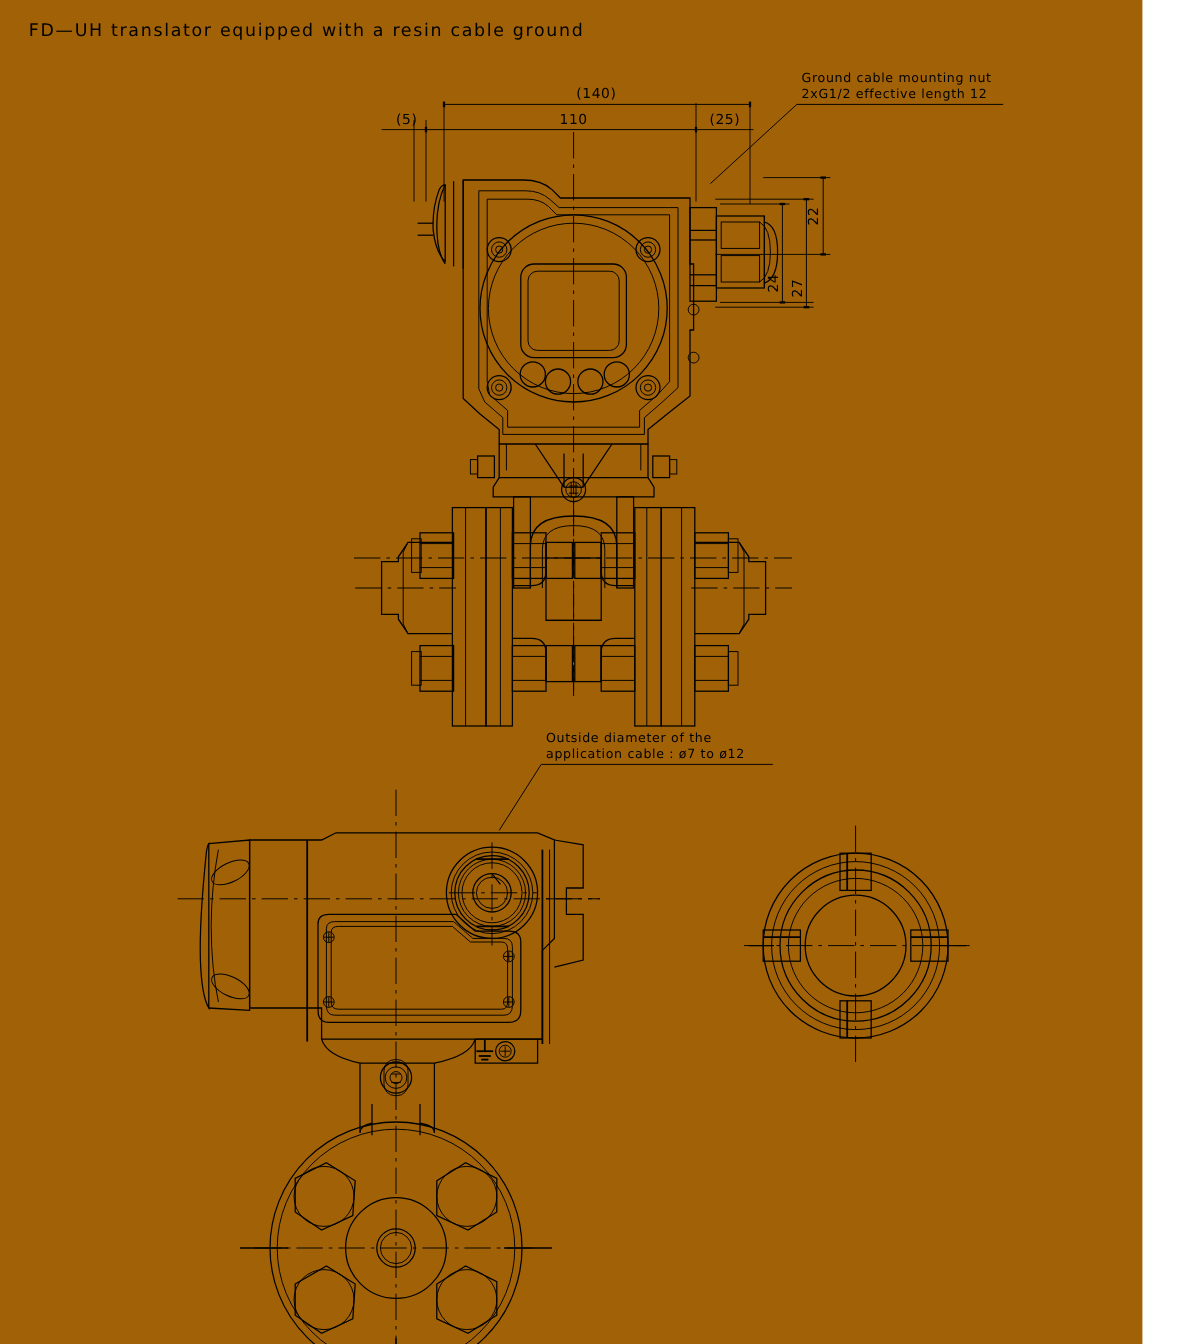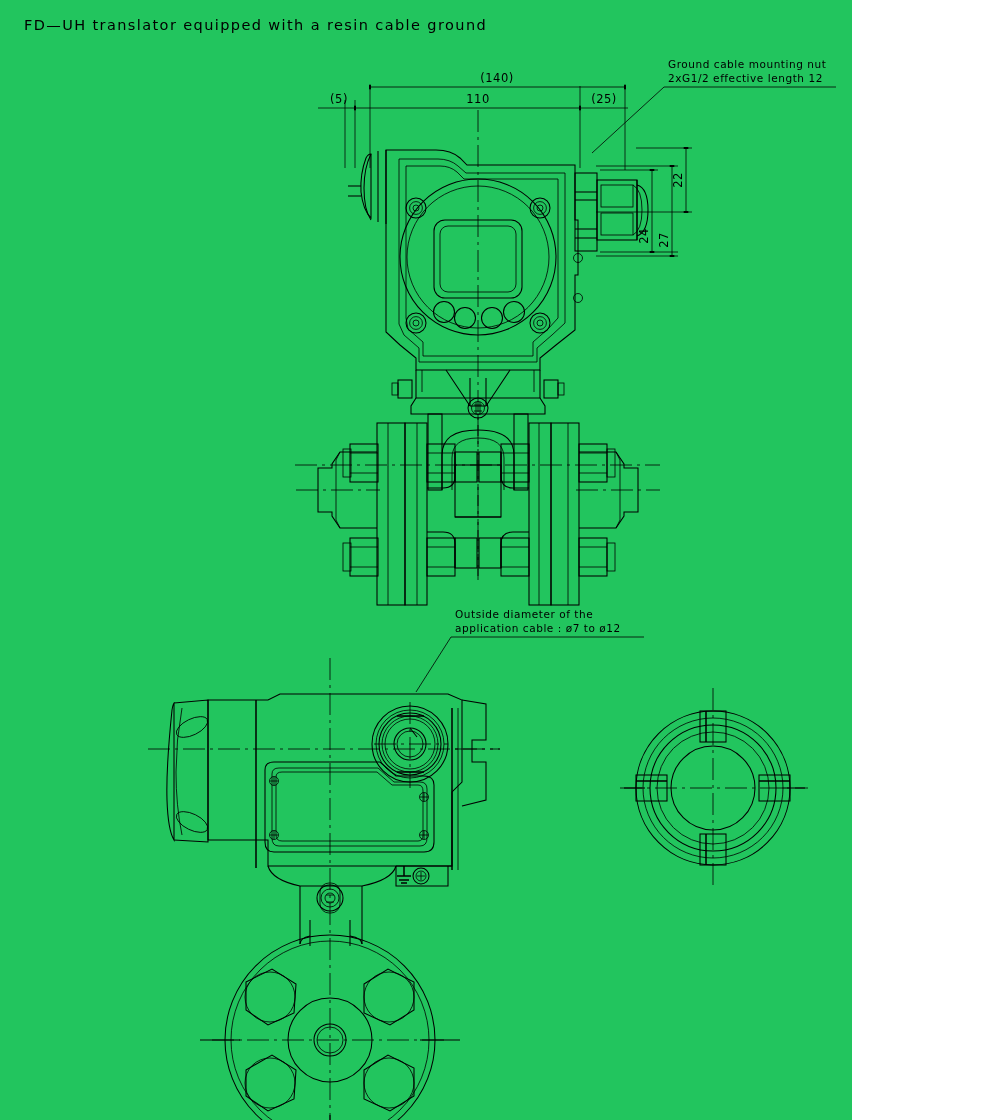--- a/index.html
+++ b/index.html
@@ -1,17 +1,17 @@
 <!DOCTYPE html>
 <html><head>
 <meta charset="utf-8">
 <style>
   html,body{margin:0;padding:0;background:#ffffff;}
   body{width:1000px;height:1120px;position:relative;font-family:"DejaVu Sans",sans-serif;}
-  #stage{position:relative;width:852px;height:1120px;overflow:hidden;background:#22c55e;}
+  #stage{position:relative;width:952px;height:1120px;overflow:hidden;background:#a16207;}
   svg{display:block;}
   .t{font-family:"DejaVu Sans",sans-serif;fill:#000;}
   .title-txt{font-size:14.5px;letter-spacing:1.4px;}
   .note-txt{font-size:10.5px;letter-spacing:0.55px;}
   .dim-txt{font-size:11.5px;letter-spacing:0.5px;}
 </style>
 </head>
 <body>
 
 <div id="stage">

